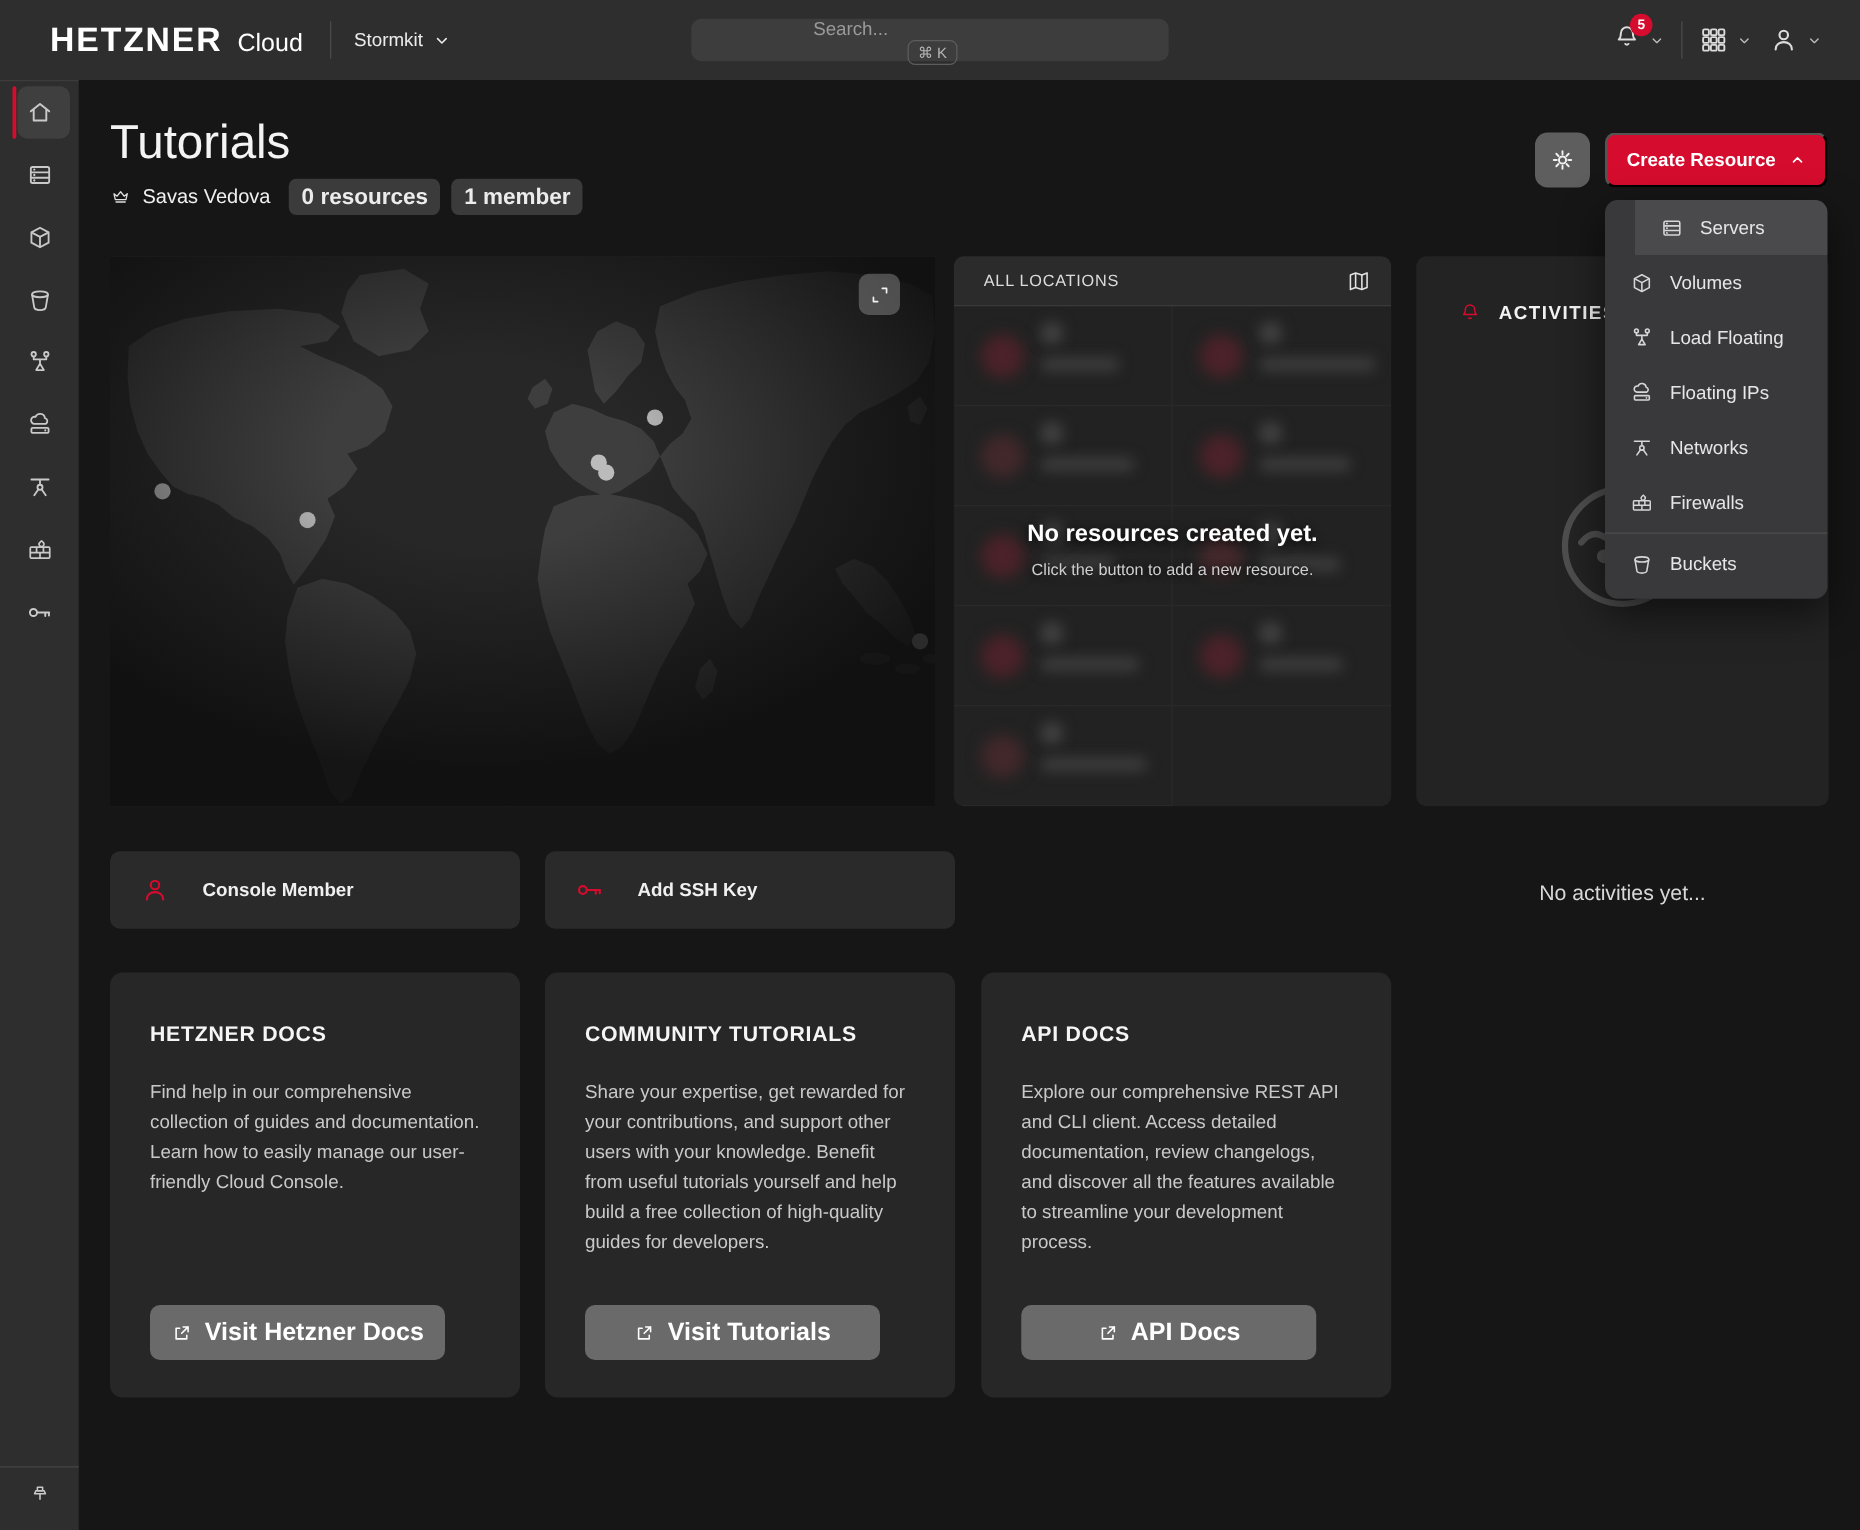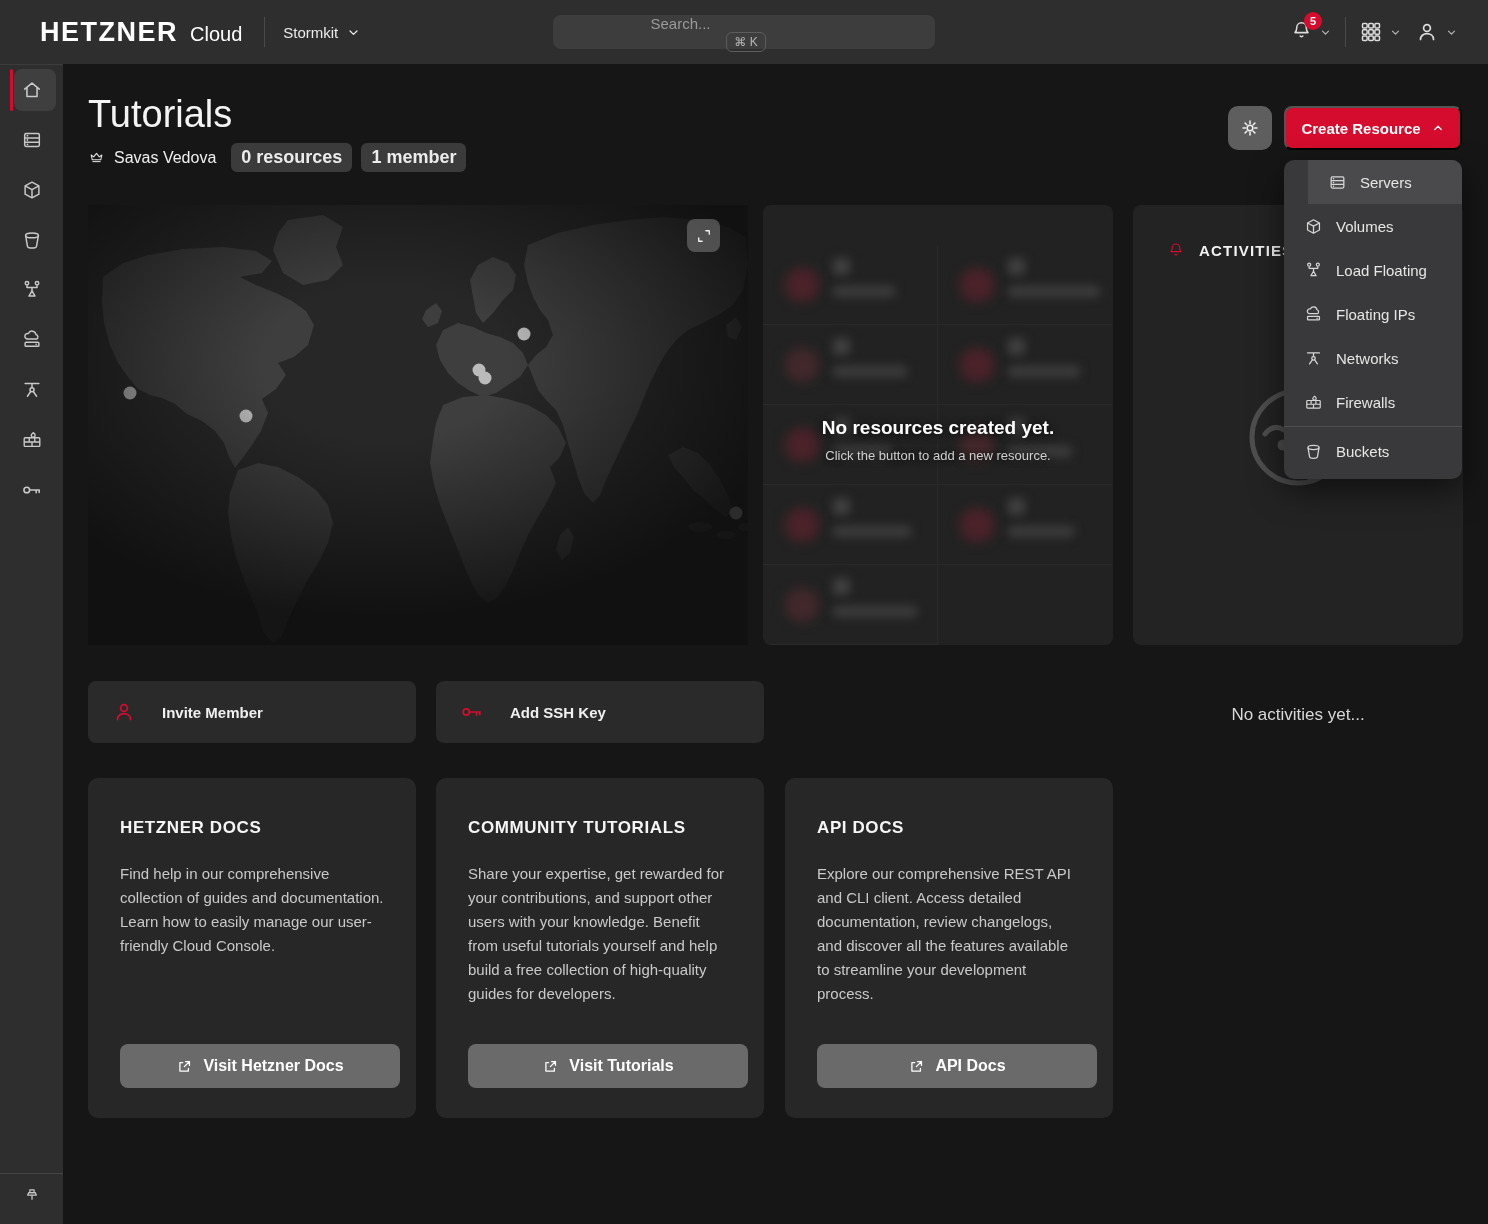--- a/index.html
+++ b/index.html
@@ -76,21 +76,21 @@
 
   
   .qa-card { position:absolute; top:681px; width:328px; height:62px; background:#2a2a2a; border-radius:8px; display:flex; align-items:center; gap:26px; padding-left:24px; cursor:pointer; }
   .qa-card .qa-label { font-size:15px; font-weight:600; color:#f0f0f0; }
   .qa-card svg { color:var(--accent,#d50c2d); }
 
   
   .doc-card { position:absolute; top:778px; width:328px; height:340px; background:#272727; border-radius:10px; padding:40px 32px 0 32px; }
   .doc-title { font-size:17px; font-weight:700; letter-spacing:.6px; color:#f5f5f5; }
   .doc-body { margin-top:24px; font-size:15px; line-height:1.6; color:#c9c9c9; }
-  .doc-btn { position:absolute; left:32px; bottom:30px; width:280px; height:44px; background:#6a6a6a; border:none; border-radius:8px; color:#fff; font-size:16px; font-weight:700; font-family:"Liberation Sans", sans-serif; display:flex; align-items:center; justify-content:center; gap:10px; cursor:pointer; }
+  .doc-btn { position:absolute; left:32px; bottom:30px; width:236px; height:44px; background:#6a6a6a; border:none; border-radius:8px; color:#fff; font-size:20px; font-weight:700; font-family:"Liberation Sans", sans-serif; display:flex; align-items:center; justify-content:center; gap:10px; cursor:pointer; }
 </style>
 </head>
 <body>
 
 <svg width="0" height="0" style="position:absolute">
   <defs>
     <symbol id="i-home" viewBox="0 0 24 24">
         <path d="M4,11 L12,4.5 L20,11 M6.5,9.2 V19 H17.5 V9.2" fill="none" stroke="currentColor" stroke-width="1.7" stroke-linecap="round" stroke-linejoin="round"></path>
       </symbol>
     <symbol id="i-server" viewBox="0 0 24 24">
@@ -395,20 +395,26 @@
     </svg>
     <div class="map-shade"></div>
     <div class="expand-btn">
       <svg width="18" height="18">
           <use href="#i-expand"></use>
         </svg>
     </div>
   </div>
 
   <section class="loc-panel">
+    <div class="loc-head">
+      <span class="loc-title">ALL LOCATIONS</span>
+      <svg width="20" height="20" style="color:#e2e2e2">
+          <use href="#i-map"></use>
+        </svg>
+    </div>
     <div class="loc-grid">
       <div class="stat-cell">
           <span class="blur-icon"></span>
           <span class="blur-num"></span>
           <span class="blur-label" style="width:62px"></span>
         </div>
       <div class="stat-cell">
           <span class="blur-icon"></span>
           <span class="blur-num"></span>
           <span class="blur-label" style="width:92px"></span>
@@ -468,21 +474,21 @@
       <circle cx="40" cy="63" r="5.5" fill="#4e4e4e"></circle>
       <path d="M52,84 q14,7 26,-3" fill="none" stroke="#4e4e4e" stroke-width="5" stroke-linecap="round"></path>
     </svg>
     <div class="act-empty">No activities yet...</div>
   </section>
 
   <div class="qa-card" style="left:88px">
     <svg width="24" height="24">
         <use href="#i-person"></use>
       </svg>
-    <span class="qa-label">Invite Member</span>
+    <span class="qa-label">Console Member</span>
   </div>
   <div class="qa-card" style="left:436px">
     <svg width="24" height="24">
         <use href="#i-key"></use>
       </svg>
     <span class="qa-label">Add SSH Key</span>
   </div>
 
   <section class="doc-card" style="left:88px">
     <h2 class="doc-title">HETZNER DOCS</h2>

